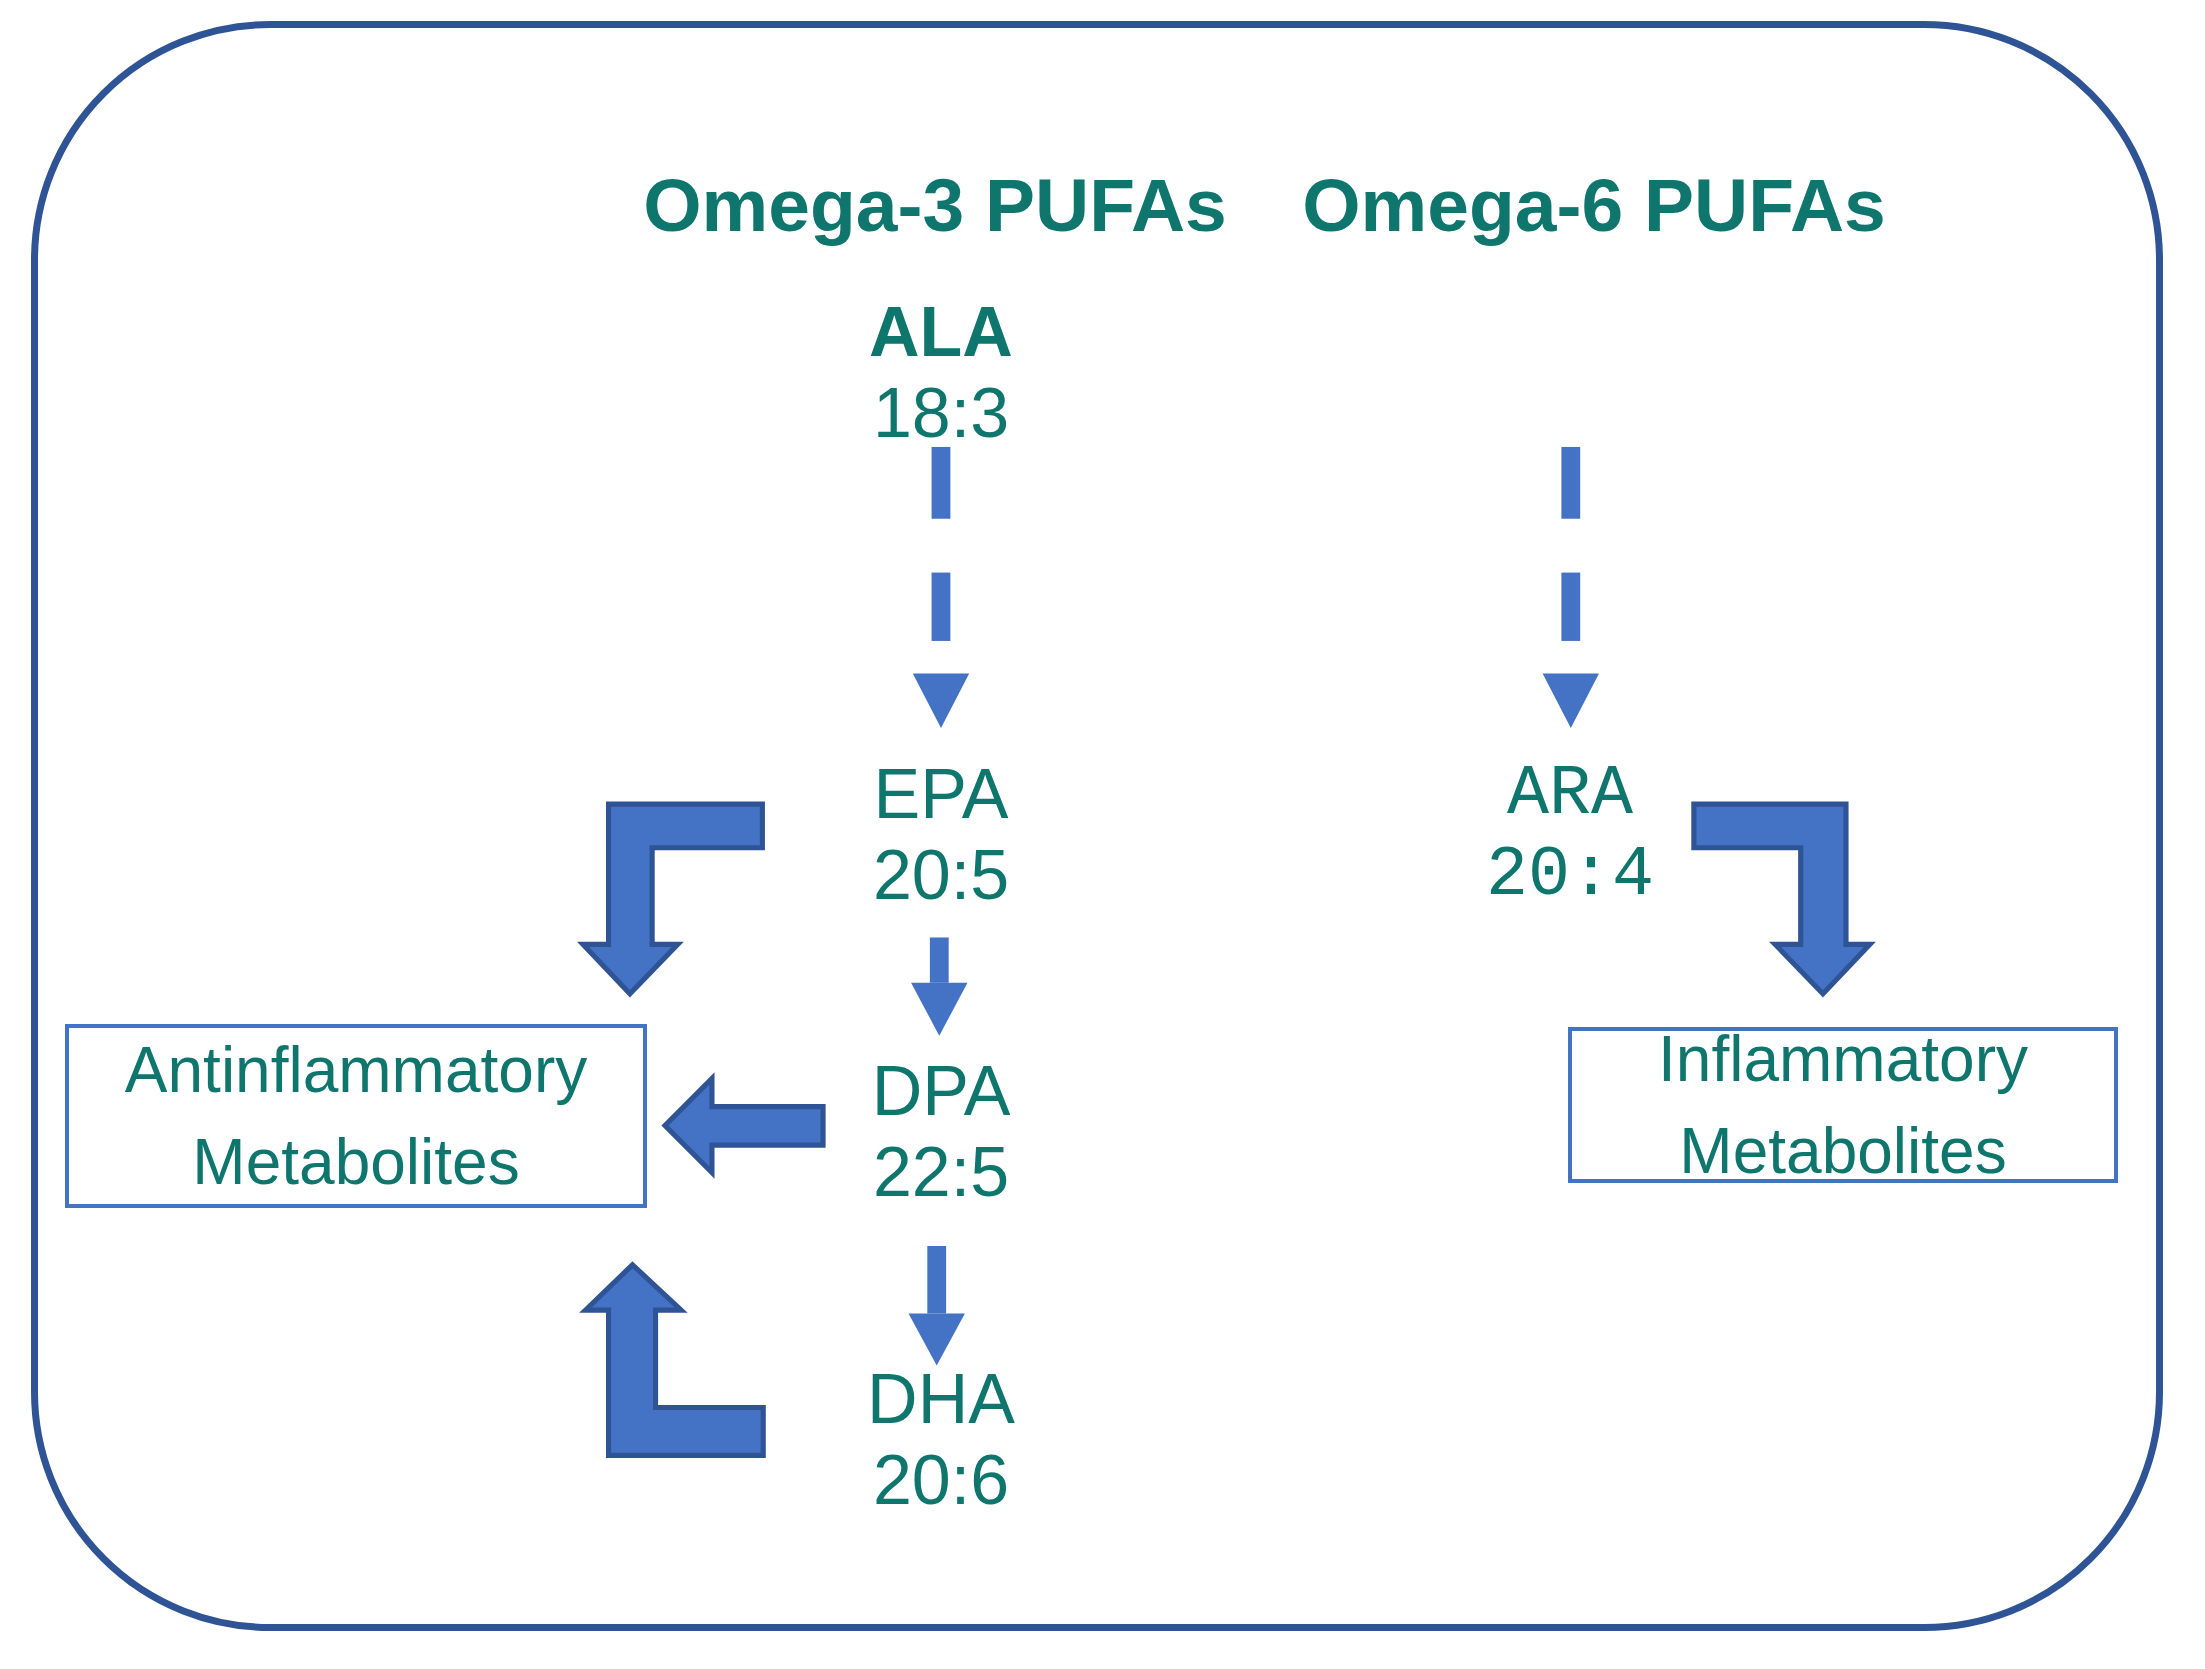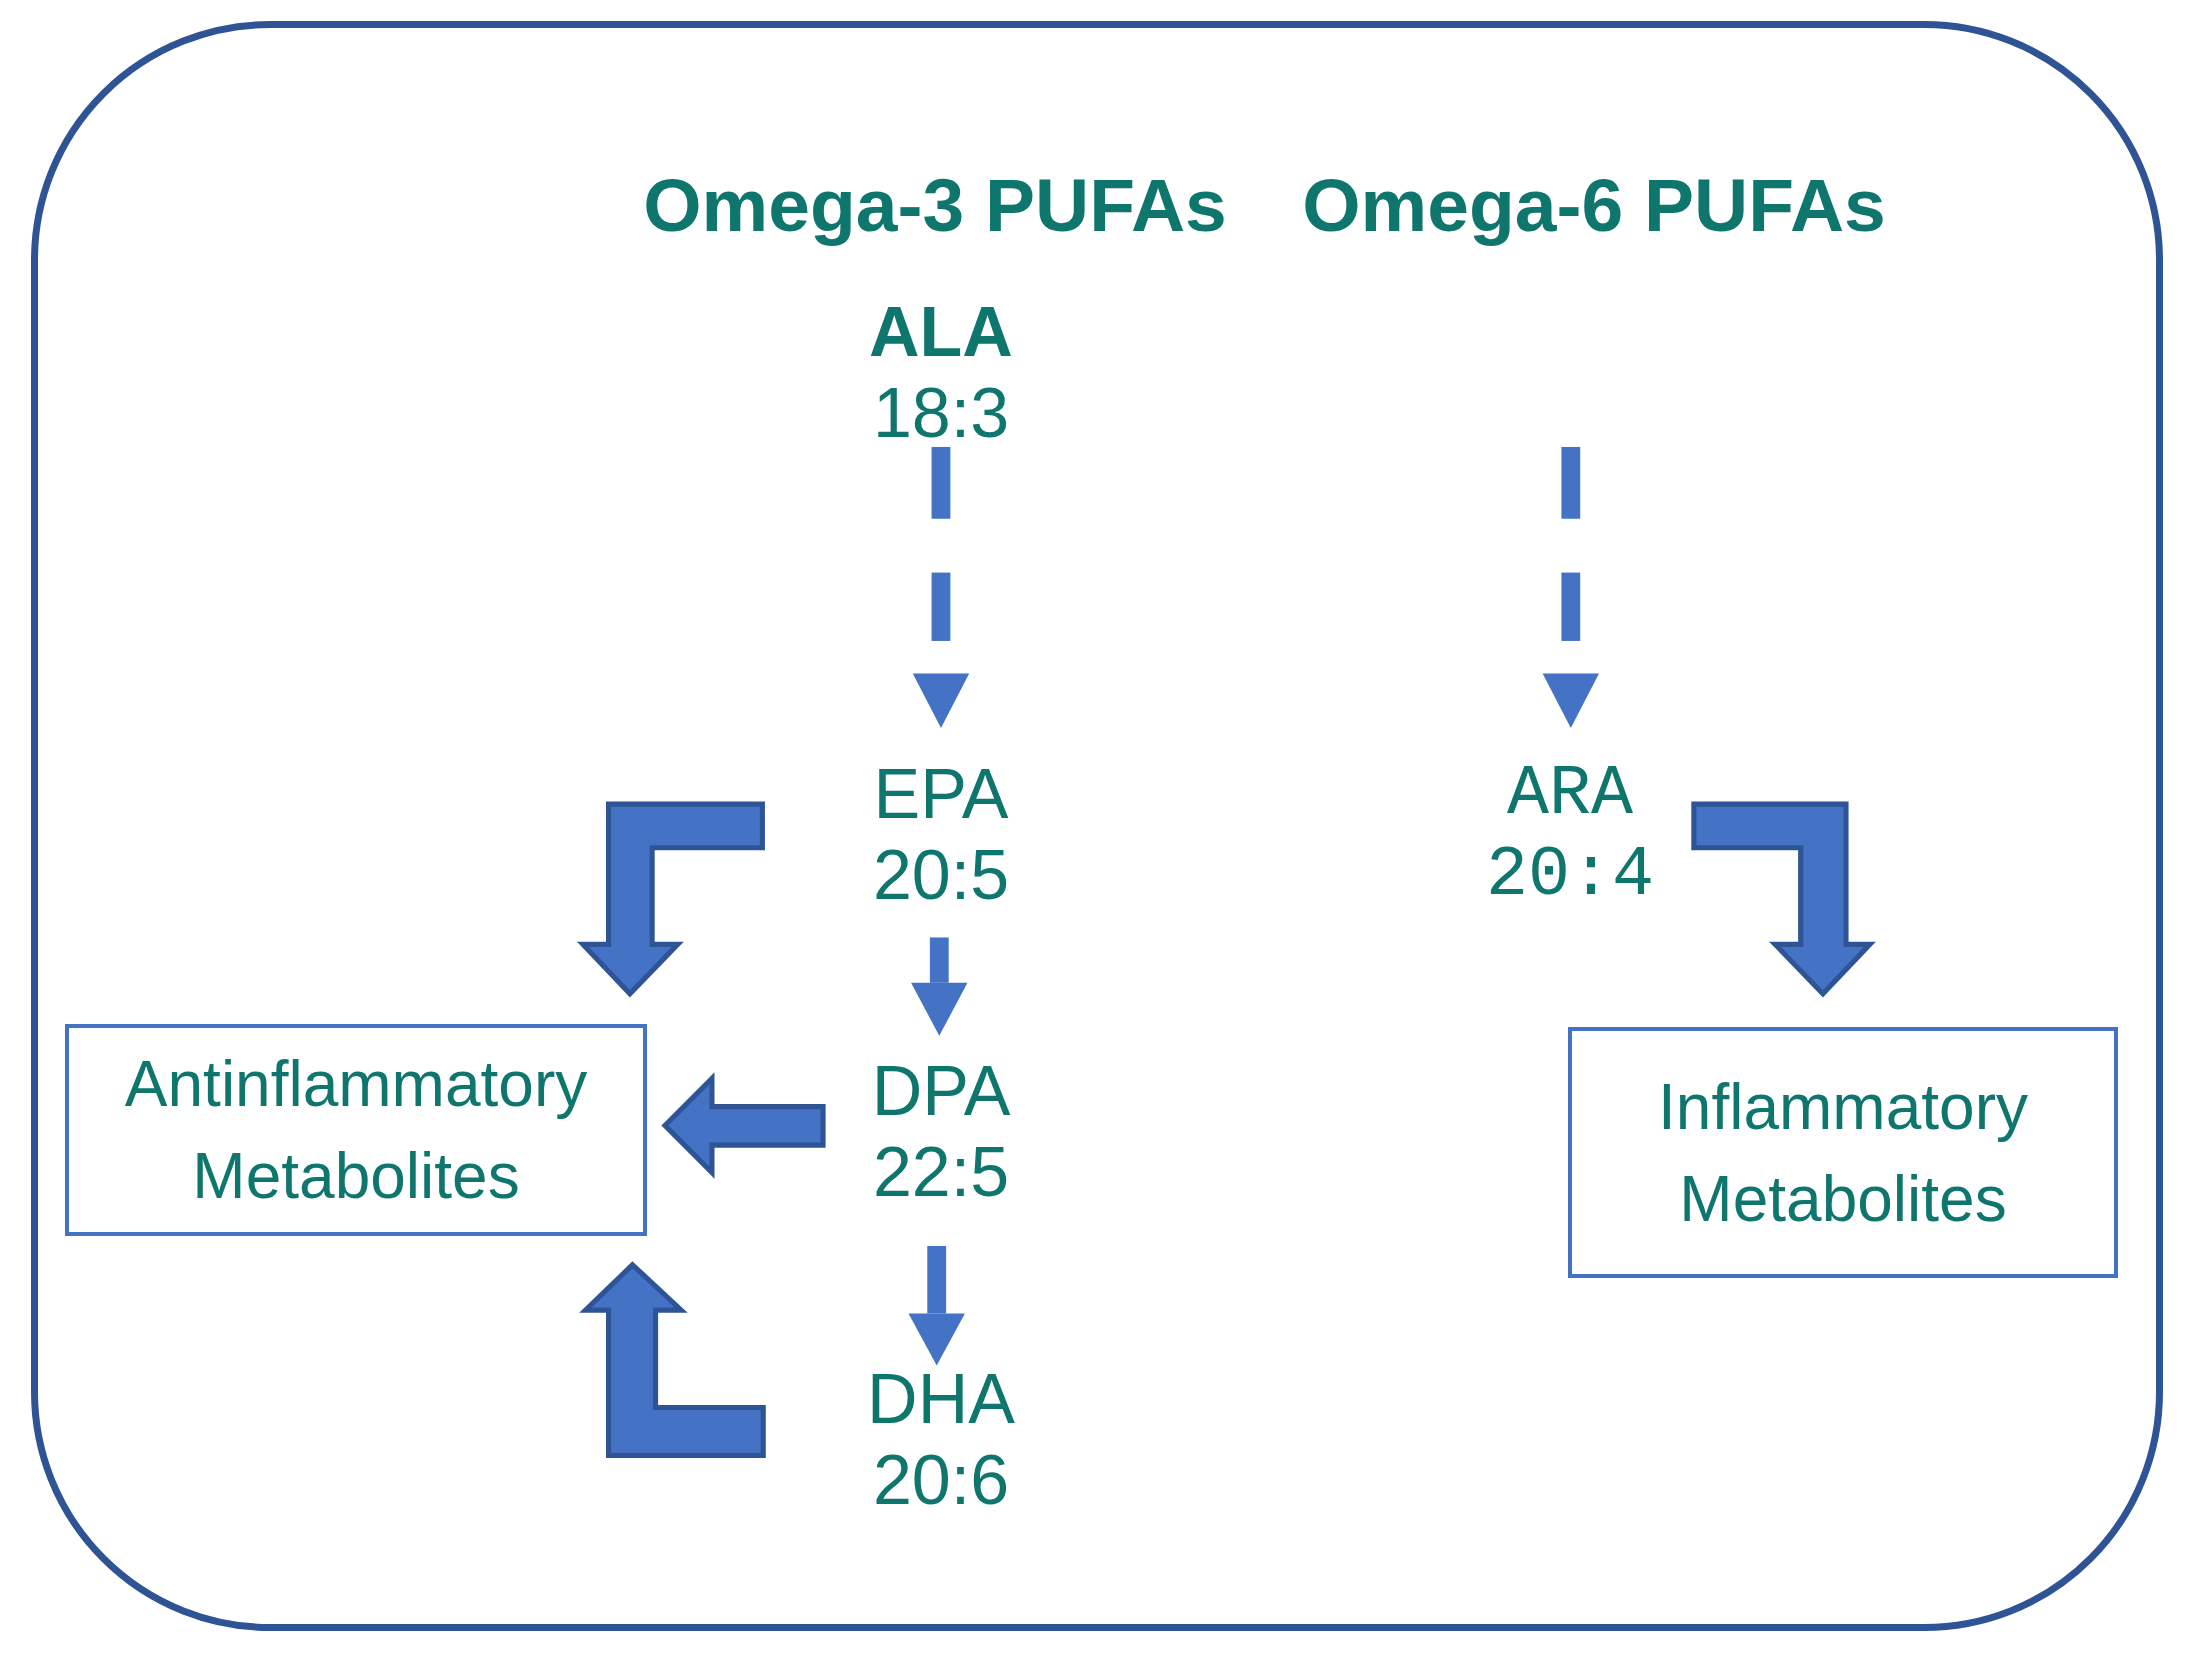--- a/index.html
+++ b/index.html
@@ -15,22 +15,22 @@
   .node .nm-bold{font-weight:bold;}
   #node-ala{left:770px;top:280px;margin-top:12px;}
   #node-la{left:1399px;top:280px;}
   #node-epa{left:770px;top:754px;}
   #node-ara{left:1399px;top:754px;font-family:Liberation Mono, monospace;}
   #node-dpa{left:770px;top:1051px;}
   #node-dha{left:770px;top:1359px;}
   .mbox{position:absolute;box-sizing:border-box;border:4.3px solid #4472C4;background:#ffffff;
         display:flex;flex-direction:column;justify-content:center;align-items:center;
         font-size:64px;line-height:92px;text-align:center;}
-  #box-anti{left:65px;top:1024px;width:582px;height:212px;}
-  #box-inflam{left:1568px;top:1027px;width:550px;height:251px;}
+  #box-anti{left:65px;top:1024px;width:582px;height:184px;}
+  #box-inflam{left:1568px;top:1027px;width:550px;height:156px;}
   #arrow-layer{position:absolute;left:0;top:0;width:2205px;height:1669px;}
 </style>
 </head>
 <body>
 
 <div id="stage">
 
   <div id="outer-frame"></div>
 
   <div class="hdr" id="hdr-omega3">Omega-3 PUFAs</div>

